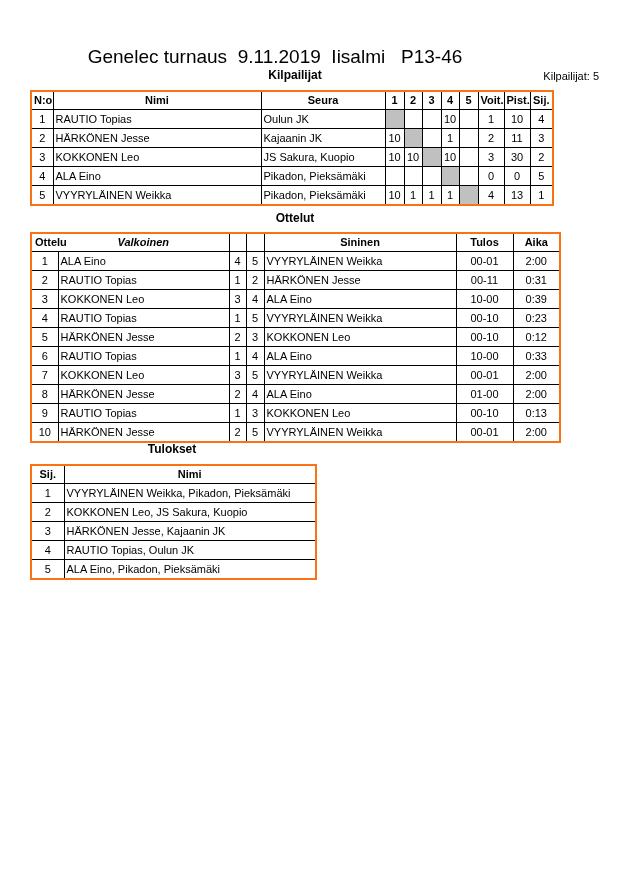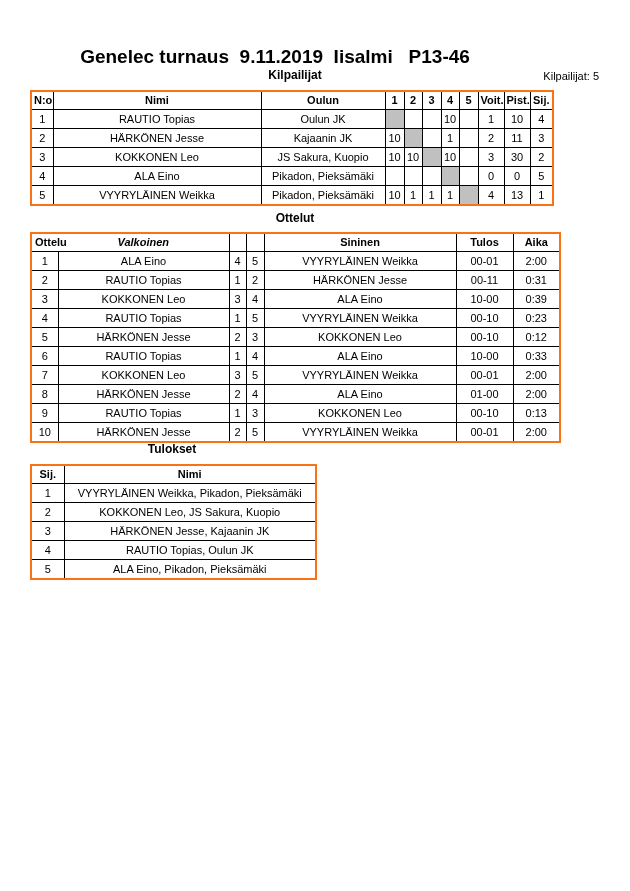--- a/index.html
+++ b/index.html
@@ -1,34 +1,34 @@
 <!DOCTYPE html>
 <html><head>
 <meta charset="utf-8">
 <style>
   html,body{margin:0;padding:0;}
   body{width:630px;height:891px;background:#ffffff;color:#000;
        font-family:"Liberation Sans",sans-serif;}
   .page{position:relative;width:630px;height:891px;background:#fff;overflow:hidden;}
 
   .title{position:absolute;top:46px;left:0;width:550px;text-align:center;
-         font-size:19px;font-weight:bold;white-space:pre;}
+         font-size:19px;font-weight:normal;white-space:pre;}
   .sub{position:absolute;font-size:12px;font-weight:bold;transform:translateX(-50%);
        white-space:nowrap;}
   .sub-kilpailijat{top:68px;left:255px;margin-left:40px;}
   .sub-ottelut{top:211px;left:295px;}
   .sub-tulokset{top:442px;left:172px;}
   .count{position:absolute;top:70px;right:31px;font-size:11px;margin-left:40px;}
 
   table{position:absolute;border-collapse:collapse;table-layout:fixed;
         background:#fff;font-size:11px;border:2px solid #f97316;}
   th,td{border:1px solid #000;height:18px;padding:0 2px;line-height:13px;
         white-space:nowrap;}
   th{font-weight:bold;height:17px;text-align:center;}
-  td.l{text-align:center;}
+  td.l{text-align:left;}
   td.c{text-align:center;}
   td.diag{background:#c0c0c0;}
 
   .t1{left:30px;top:90px;width:522px;}
   .t2{left:30px;top:232px;width:529px;}
   .t3{left:30px;top:464px;width:285px;}
 
   th.ottelu-h{border-right:none;text-align:left;padding-left:3px;overflow:visible;margin-left:33px;}
   th.valko-h{border-left:none;font-style:italic;}
 </style>
@@ -52,21 +52,21 @@
       <col style="width:18px">
         <col style="width:19px">
       <col style="width:26px">
         <col style="width:26px">
         <col style="width:23px">
     </colgroup>
     <thead>
       <tr>
         <th>N:o</th>
         <th>Nimi</th>
-        <th>Oulun</th>
+        <th>Seura</th>
         <th>1</th>
         <th>2</th>
         <th>3</th>
         <th>4</th>
         <th>5</th>
         <th>Voit.</th>
         <th>Pist.</th>
         <th>Sij.</th>
       </tr>
     </thead>

